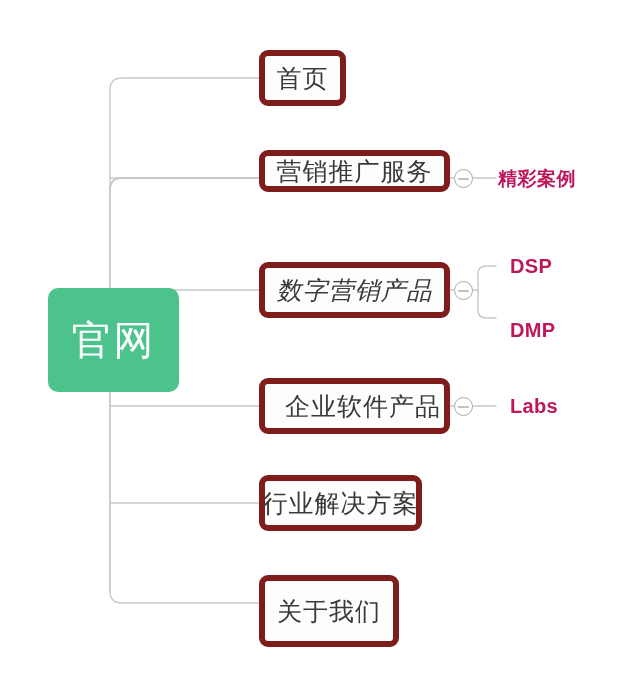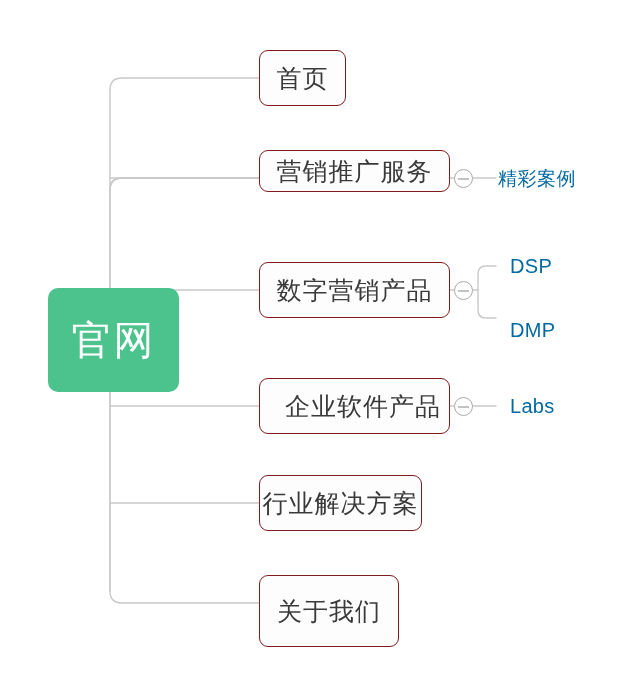--- a/index.html
+++ b/index.html
@@ -27,21 +27,21 @@
     height: 681px;
     pointer-events: none;
   }
   .node {
     position: absolute;
     box-sizing: border-box;
     display: flex;
     align-items: center;
     justify-content: center;
     background: #fdfdfd;
-    border: 1px solid #7f1d1d;
+    border: 6px solid #7f1d1d;
     border-radius: 9px;
     color: #3a3a3a;
     white-space: nowrap;
   }
   .node-label {
     display: block;
     line-height: 1;
   }
   #root-node {
     background: #4cc38d;
@@ -53,23 +53,24 @@
     color: #ffffff;
     font-size: 40px;
     letter-spacing: 2px;
   }
   .branch-node .node-label {
     font-size: 25px;
     letter-spacing: 1px;
   }
   .leaf-label {
     position: absolute;
-    color: #0369a1;
+    color: #be185d;
     white-space: nowrap;
     line-height: 1;
+    font-weight: bold;
   }
   .leaf-cn .leaf-text { font-size: 19px; letter-spacing: 0.5px; }
   .leaf-en .leaf-text { font-size: 20px; letter-spacing: 0.3px; margin-left: 12px; }
   .toggle {
     position: absolute;
     width: 19px;
     height: 19px;
     box-sizing: border-box;
     border: 1px solid #aaaaaa;
     border-radius: 50%;
@@ -150,21 +151,21 @@
   </div>
 
   <div class="node branch-node" style="left:259px; top:50px; width:87px; height:56px;">
     <span class="node-label">首页</span>
   </div>
 
   <div class="node branch-node" style="left:259px; top:150px; width:191px; height:42px;">
     <span class="node-label">营销推广服务</span>
   </div>
 
-  <div class="node branch-node" style="left:259px; top:262px; width:191px; height:56px;">
+  <div class="node branch-node" style="left:259px; top:262px; width:191px; height:56px;font-style:italic;">
     <span class="node-label">数字营销产品</span>
   </div>
 
   <div class="node branch-node" style="left:259px; top:378px; width:191px; height:56px;padding-left:17px;">
     <span class="node-label">企业软件产品</span>
   </div>
 
   <div class="node branch-node" style="left:259px; top:475px; width:163px; height:56px;">
     <span class="node-label">行业解决方案</span>
   </div>

